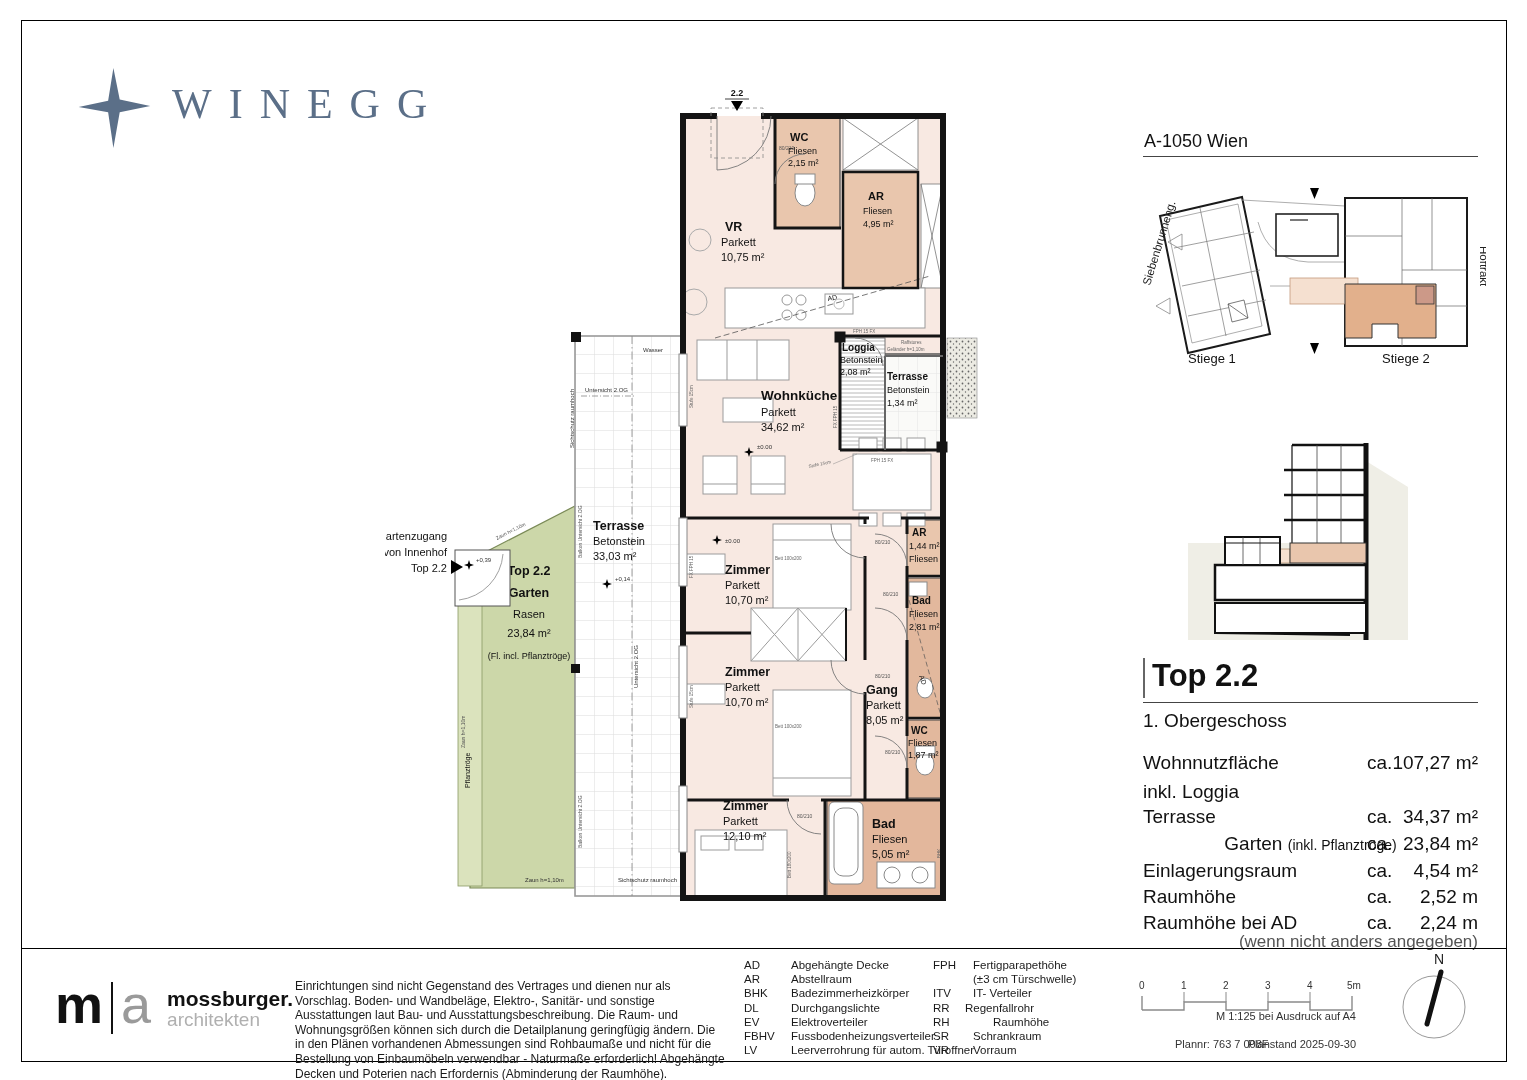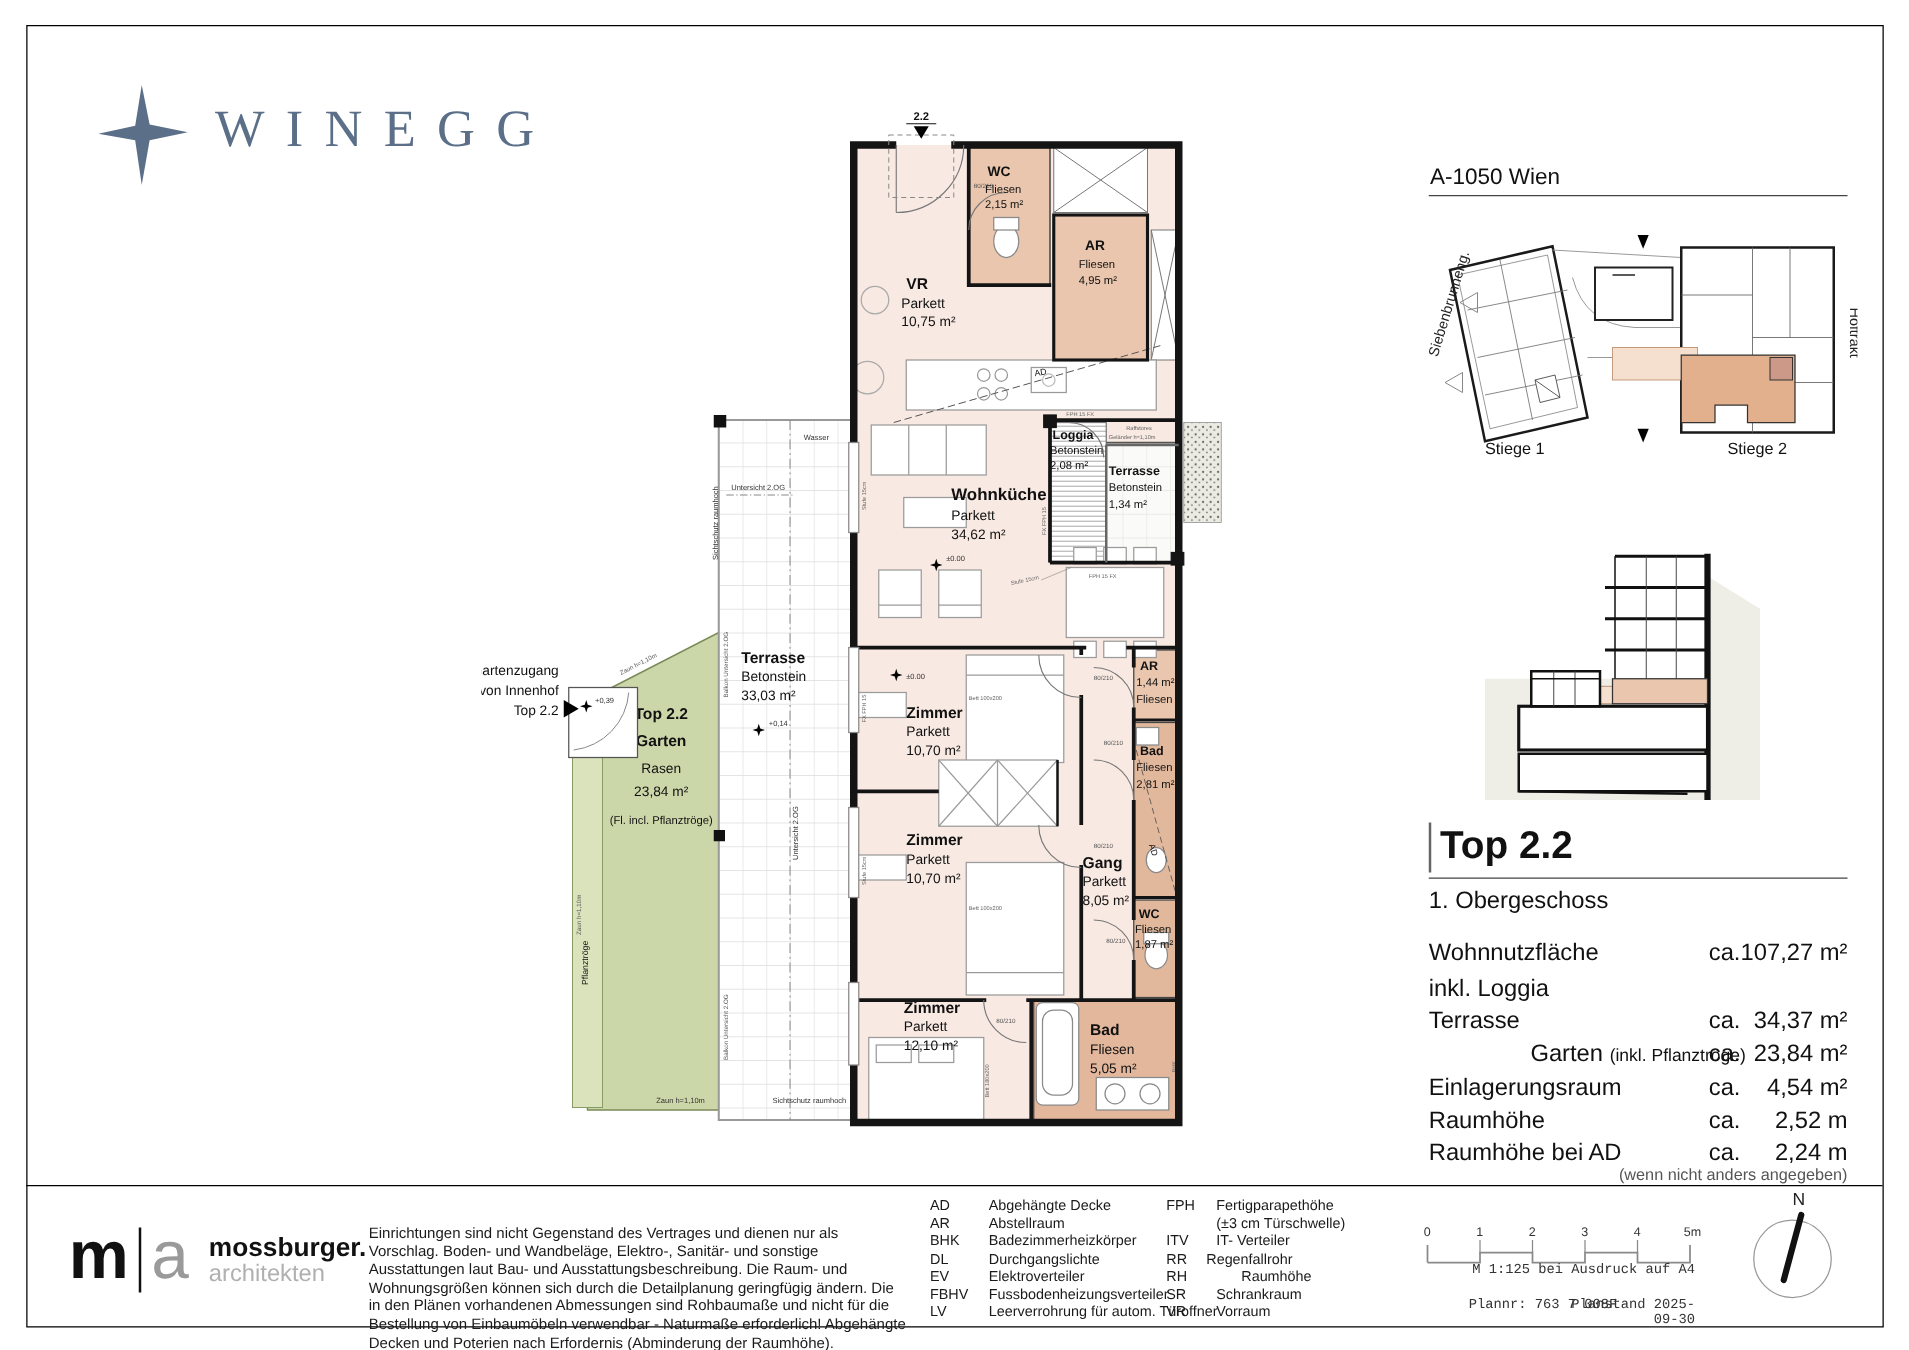--- a/index.html
+++ b/index.html
@@ -13,30 +13,30 @@
   
   .title{font-size:28px;font-weight:bold;}
   .subtitle{font-size:18px;}
   .hr{border-top:1.2px solid #444;}
   .tophead{font-size:31px;font-weight:bold;}
   .row19{font-size:19px;}
   .mrow{position:absolute;left:1143px;width:335px;font-size:19px;}
   .mrow .mp{position:absolute;left:224px;top:0;}
   .mrow .mv{position:absolute;right:0;top:0;}
   .msm{font-size:14px;}
-  .mnote{font-size:13px;color:#555;}
+  .mnote{font-size:17px;color:#555;}
   
   .m-black{font-size:54px;font-weight:bold;color:#111;line-height:44px;}
   .a-gray{font-size:54px;color:#9a9a9a;line-height:44px;}
   .mossname{font-size:21px;font-weight:bold;color:#111;line-height:22px;}
   .mosssub{font-size:19px;color:#b0b0b0;line-height:20px;}
   .disc{font-size:12px;line-height:14.6px;color:#1a1a1a;}
   .lrow{display:flex;font-size:11.5px;line-height:14.2px;color:#1a1a1a;}
   .labbr{width:47px;flex:none;}
-  .smallnote{font-size:11px;color:#333;font-family:Liberation Mono, monospace;}
+  .smallnote{font-size:11px;color:#333;}
   
   svg text{font-family:"Liberation Sans",sans-serif;fill:#111;}
   .rn{font-weight:bold;font-size:12.5px;}
   .rn11{font-weight:bold;font-size:11px;}
   .rn10{font-weight:bold;font-size:10px;}
   .rs{font-size:11px;}
   .rs9{font-size:9px;}
   .t7{font-size:7px;}
   .t6{font-size:6px;fill:#333;}
   .t5{font-size:5px;fill:#555;}

